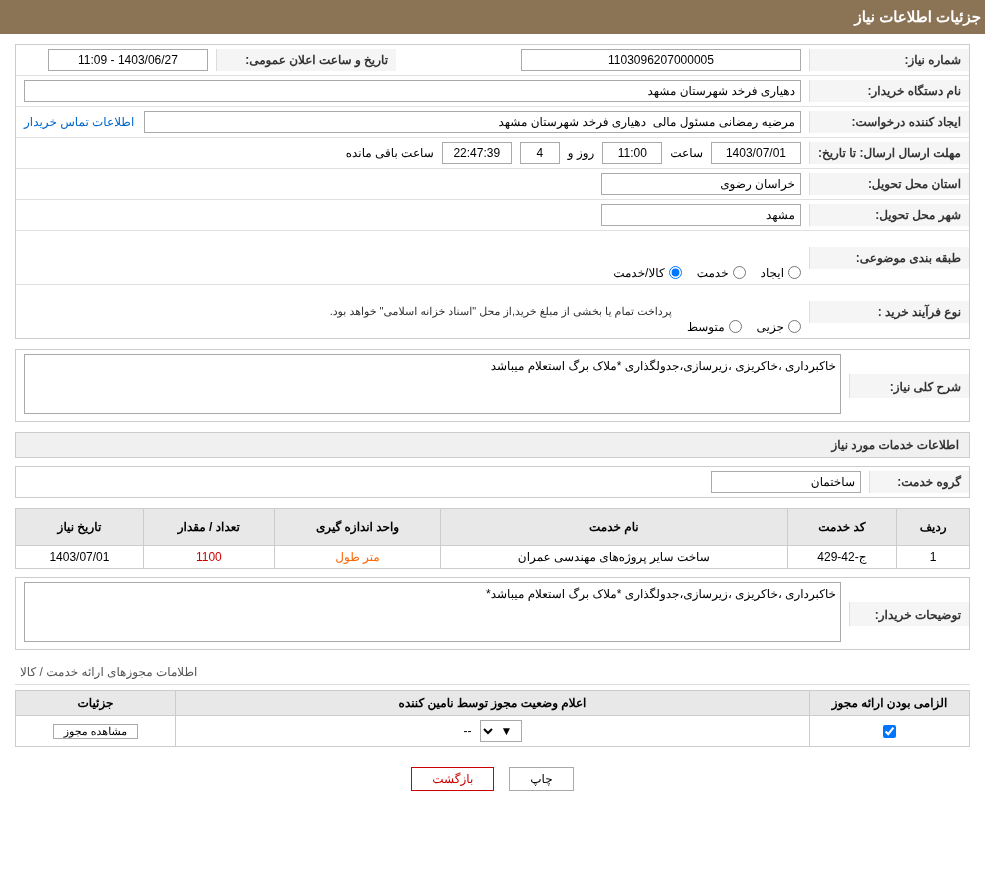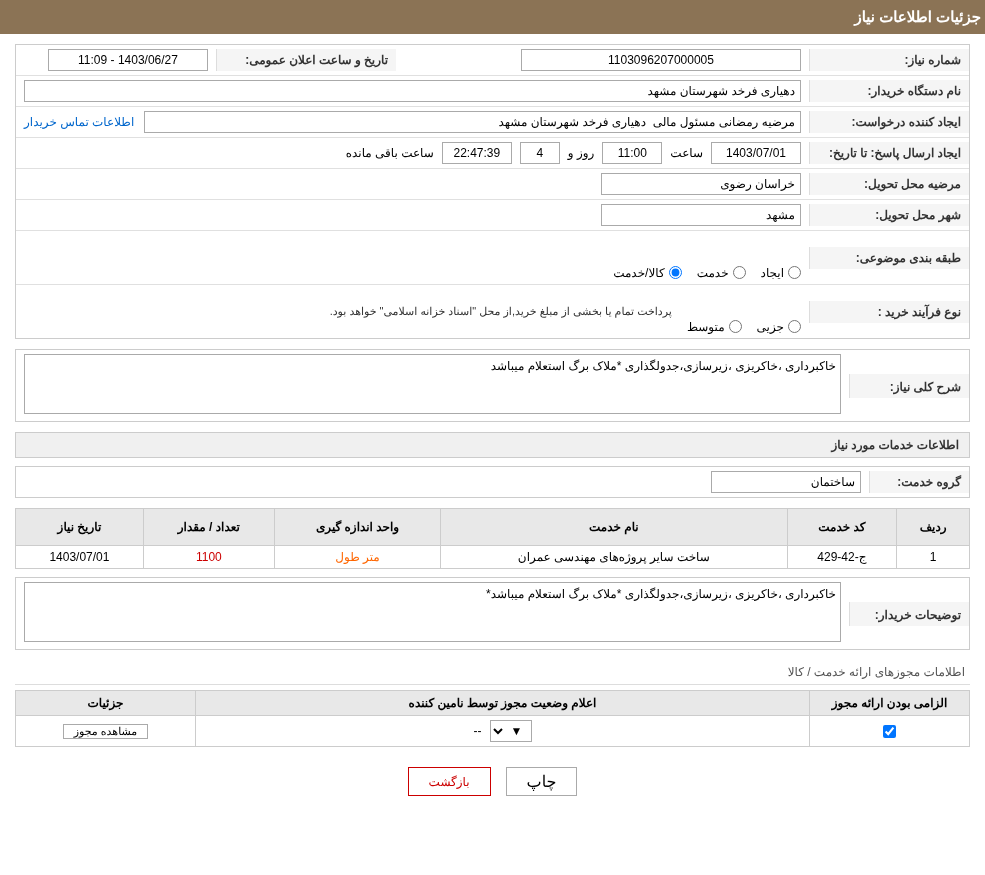--- a/index.html
+++ b/index.html
@@ -152,21 +152,21 @@
       padding: 0 10px;
       cursor: pointer;
       font-size: 11px;
       font-family: Tahoma, Arial, sans-serif;
     }
     .btn-primary {
       background: #fff;
       border: 1px solid #aaa;
       padding: 4px 20px;
       cursor: pointer;
-      font-size: 16px;
+      font-size: 12px;
       font-family: Tahoma, Arial, sans-serif;
     }
     .btn-back {
       background: #fff;
       border: 1px solid #cc0000;
       color: #cc0000;
       padding: 4px 20px;
       cursor: pointer;
       font-size: 12px;
       font-family: Tahoma, Arial, sans-serif;
@@ -176,21 +176,21 @@
       justify-content: center;
       gap: 15px;
       margin-top: 20px;
     }
     .watermark-container {
       position: relative;
     }
     .licenses-link {
       color: #555;
       font-size: 12px;
-      text-align: right;
+      text-align: left;
       padding: 5px;
       border-bottom: 1px solid #ddd;
     }
     select.small-select {
       border: 1px solid #aaa;
       padding: 2px 4px;
       font-size: 12px;
       font-family: Tahoma, Arial, sans-serif;
       height: 22px;
       background: #fff;
@@ -232,36 +232,36 @@
 
       <div class="info-row">
         <div class="label-cell">ایجاد کننده درخواست:</div>
         <div class="value-cell" style="display:flex; align-items:center; gap:10px;">
           <input type="text" class="input-box" style="flex: 1 1 0%;" value="مرضیه رمضانی مسئول مالی  دهیاری فرخد شهرستان مشهد">
           <span class="link-blue">اطلاعات تماس خریدار</span>
         </div>
       </div>
 
       <div class="info-row">
-        <div class="label-cell">ایجاد ارسال پاسخ: تا تاریخ:</div>
+        <div class="label-cell">مهلت ارسال ارسال: تا تاریخ:</div>
         <div class="value-cell">
           <div class="timer-row">
             <input type="text" class="small-input" style="width: 90px;" value="1403/07/01">
             <span>ساعت</span>
             <input type="text" class="small-input" style="width: 60px;" value="11:00">
             <span>روز و</span>
             <input type="text" class="small-input" style="width: 40px;" value="4">
             <input type="text" class="small-input" style="width: 70px;" value="22:47:39">
             <span>ساعت باقی مانده</span>
           </div>
         </div>
       </div>
 
       <div class="info-row">
-        <div class="label-cell">مرضیه محل تحویل:</div>
+        <div class="label-cell">استان محل تحویل:</div>
         <div class="value-cell">
           <input type="text" class="input-box" style="width: 200px;" value="خراسان رضوی">
         </div>
       </div>
 
       <div class="info-row">
         <div class="label-cell">شهر محل تحویل:</div>
         <div class="value-cell">
           <input type="text" class="input-box" style="width: 200px;" value="مشهد">
         </div>
@@ -361,21 +361,21 @@
     <div class="licenses-section">
       <div class="licenses-link">
         <span>اطلامات مجوزهای ارائه خدمت / کالا</span>
       </div>
 
       <table class="licenses-table">
         <thead>
           <tr>
             <th style="width:160px;">الزامی بودن ارائه مجوز</th>
             <th>اعلام وضعیت مجوز توسط نامین کننده</th>
-            <th style="width:180px;">جزئیات</th>
+            <th style="width:160px;">جزئیات</th>
           </tr>
         </thead>
         <tbody>
           <tr>
             <td>
               <div class="checkbox-cell">
                 <input type="checkbox" checked="" style="">
               </div>
             </td>
             <td>

